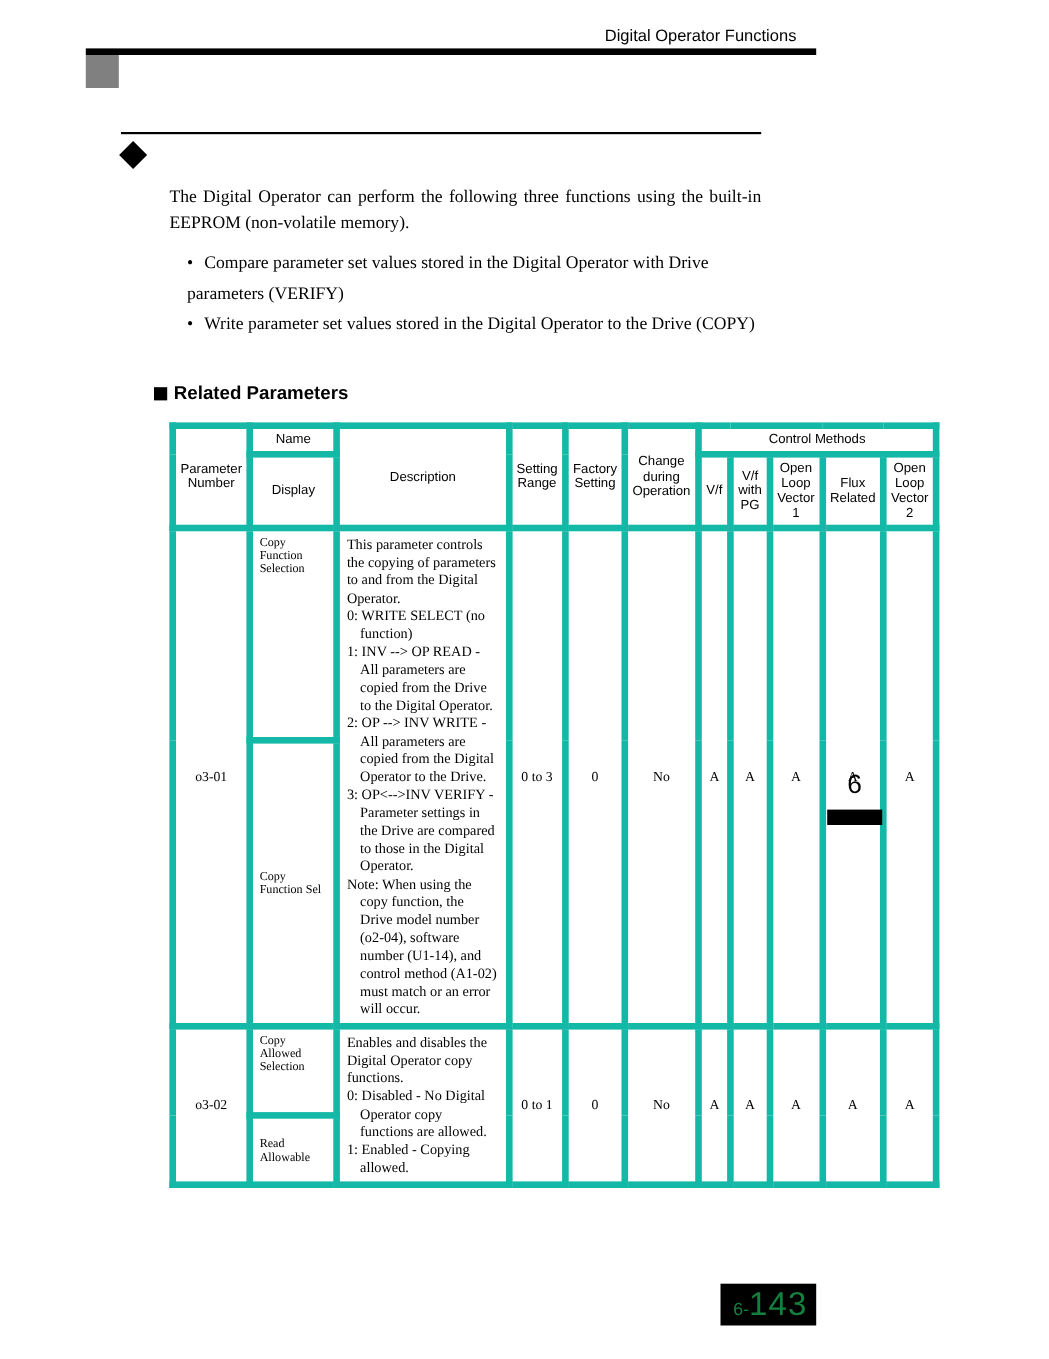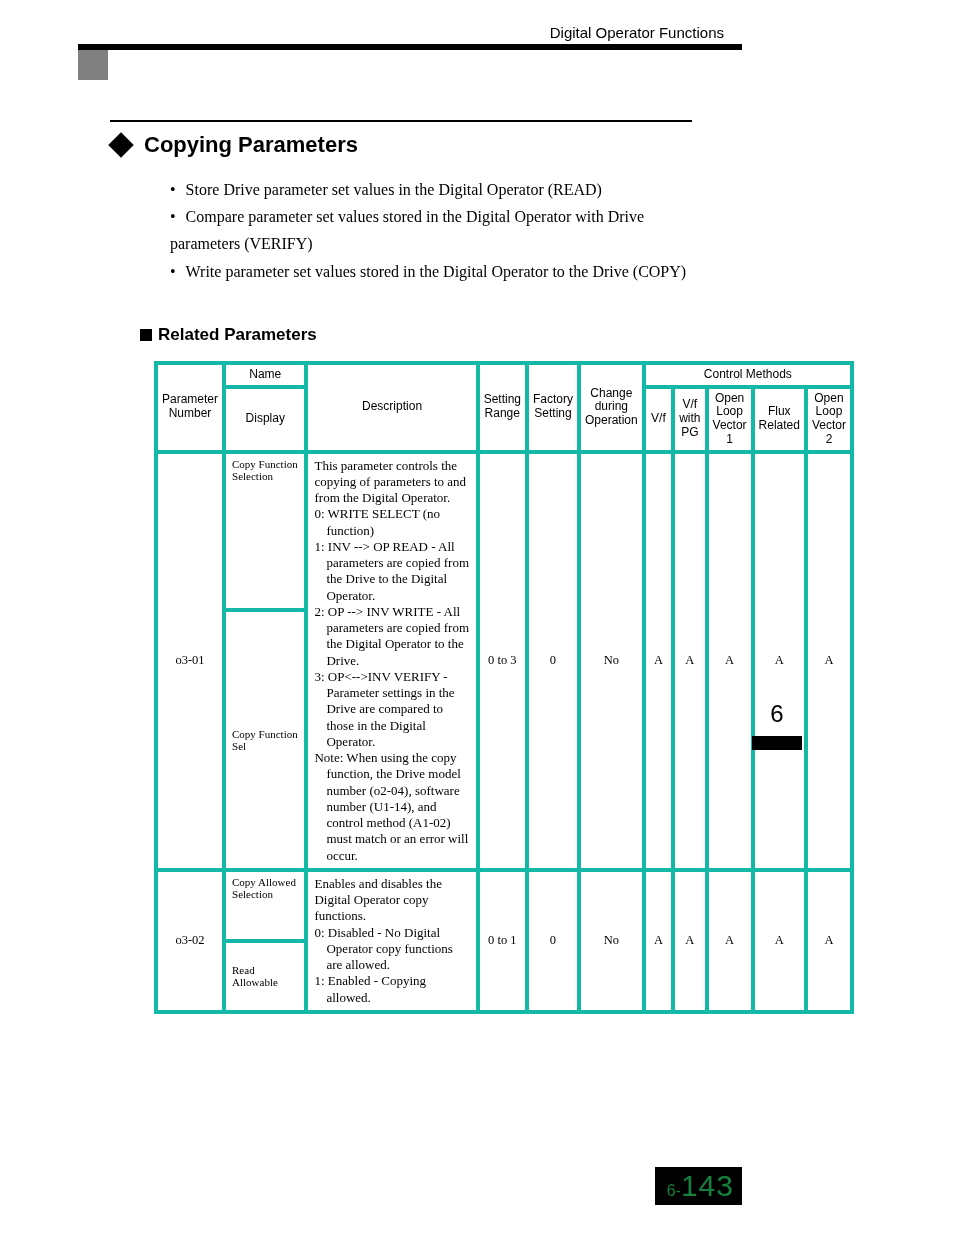--- a/index.html
+++ b/index.html
@@ -27,21 +27,21 @@
   .subsec-title { font-family: Arial, Helvetica, sans-serif; font-size: 17px; font-weight: bold; }
 
   table.params {
     border-collapse: collapse;
     margin-left: 44px;
     width: 700px;
     font-family: "Times New Roman", Times, serif;
     font-size: 12.5px;
   }
   table.params th, table.params td {
-    border: 4px solid #14b8a6;
+    border: 6px solid #14b8a6;
     padding: 3px 4px;
     vertical-align: middle;
     text-align: center;
   }
   table.params th {
     font-family: Arial, Helvetica, sans-serif;
     font-weight: normal;
     font-size: 12px;
     line-height: 1.15;
   }
@@ -77,26 +77,25 @@
 
   <div class="header-text">Digital Operator Functions</div>
   <div class="header-rule"></div>
   <div class="header-stub"></div>
 
   <div class="content">
 
     <div class="sec-rule"></div>
     <div class="sec-row">
       <div class="diamond"></div>
-      <div class="sec-title">Copying Parameters</div>
     </div>
 
+    <p class="intro">The Digital Operator can perform the following three functions using the built-in EEPROM (non-volatile memory).</p>
 
     <ul class="bullets">
-      <li>Store Drive parameter set values in the Digital Operator (READ)</li>
       <li>Compare parameter set values stored in the Digital Operator with Drive parameters (VERIFY)</li>
       <li>Write parameter set values stored in the Digital Operator to the Drive (COPY)</li>
     </ul>
 
     <div class="subsec-row">
       <div class="blk"></div>
       <div class="subsec-title">Related Parameters</div>
     </div>
 
     <table class="params">

